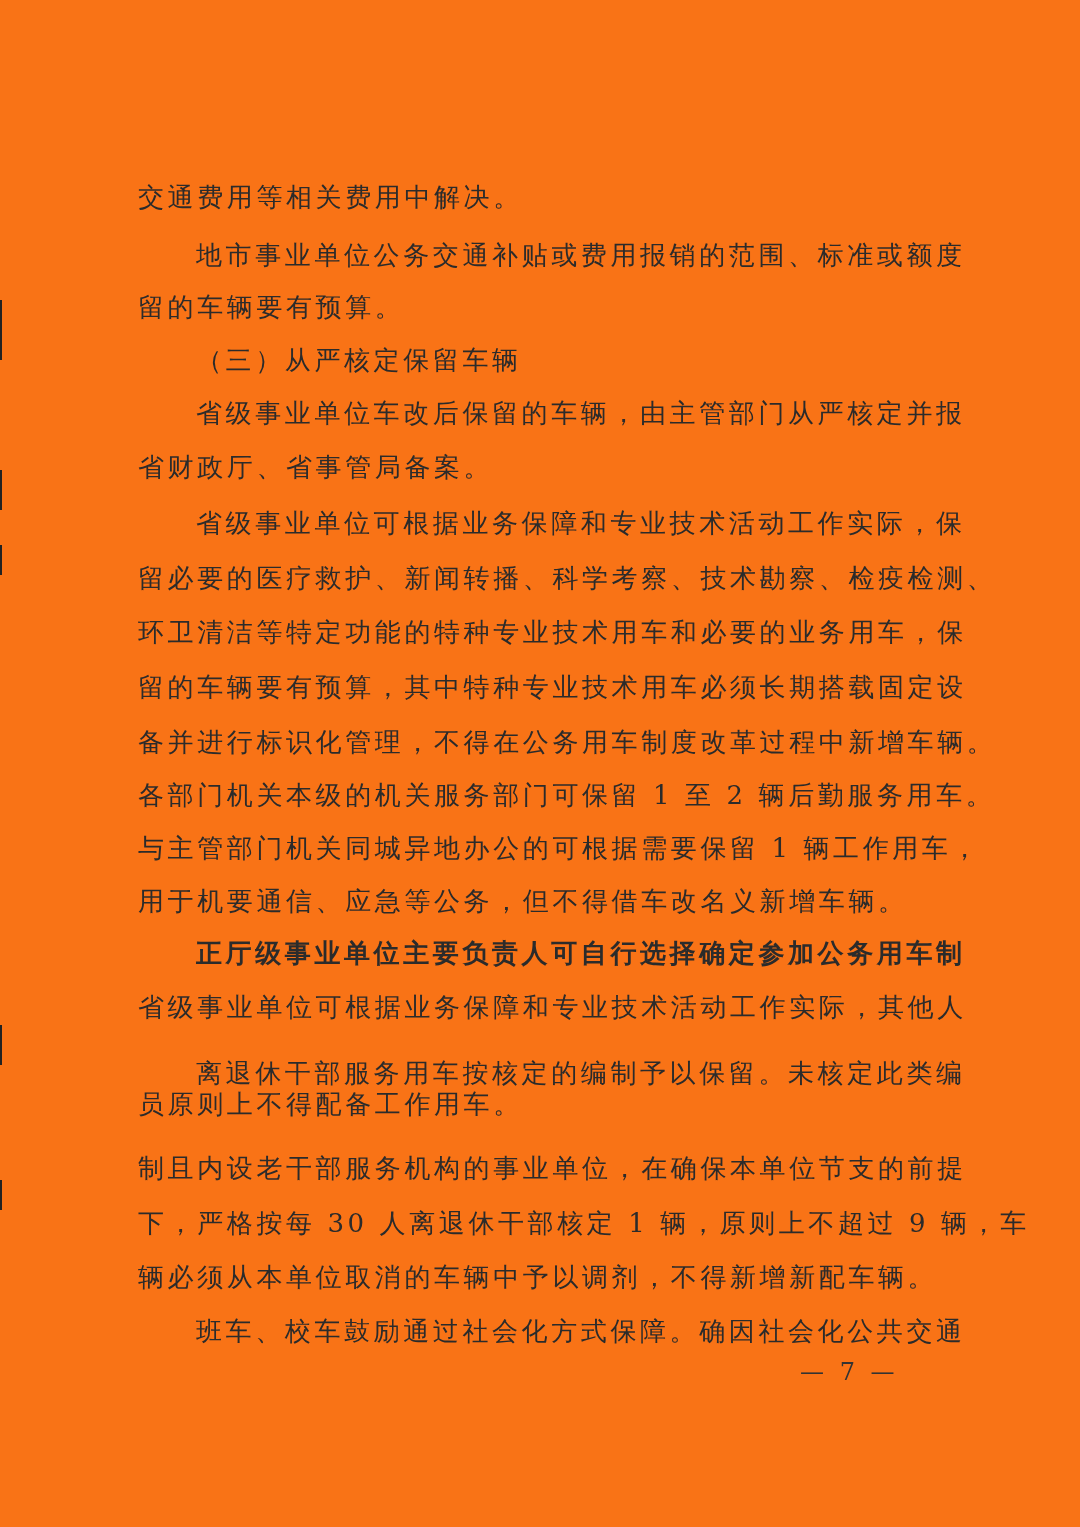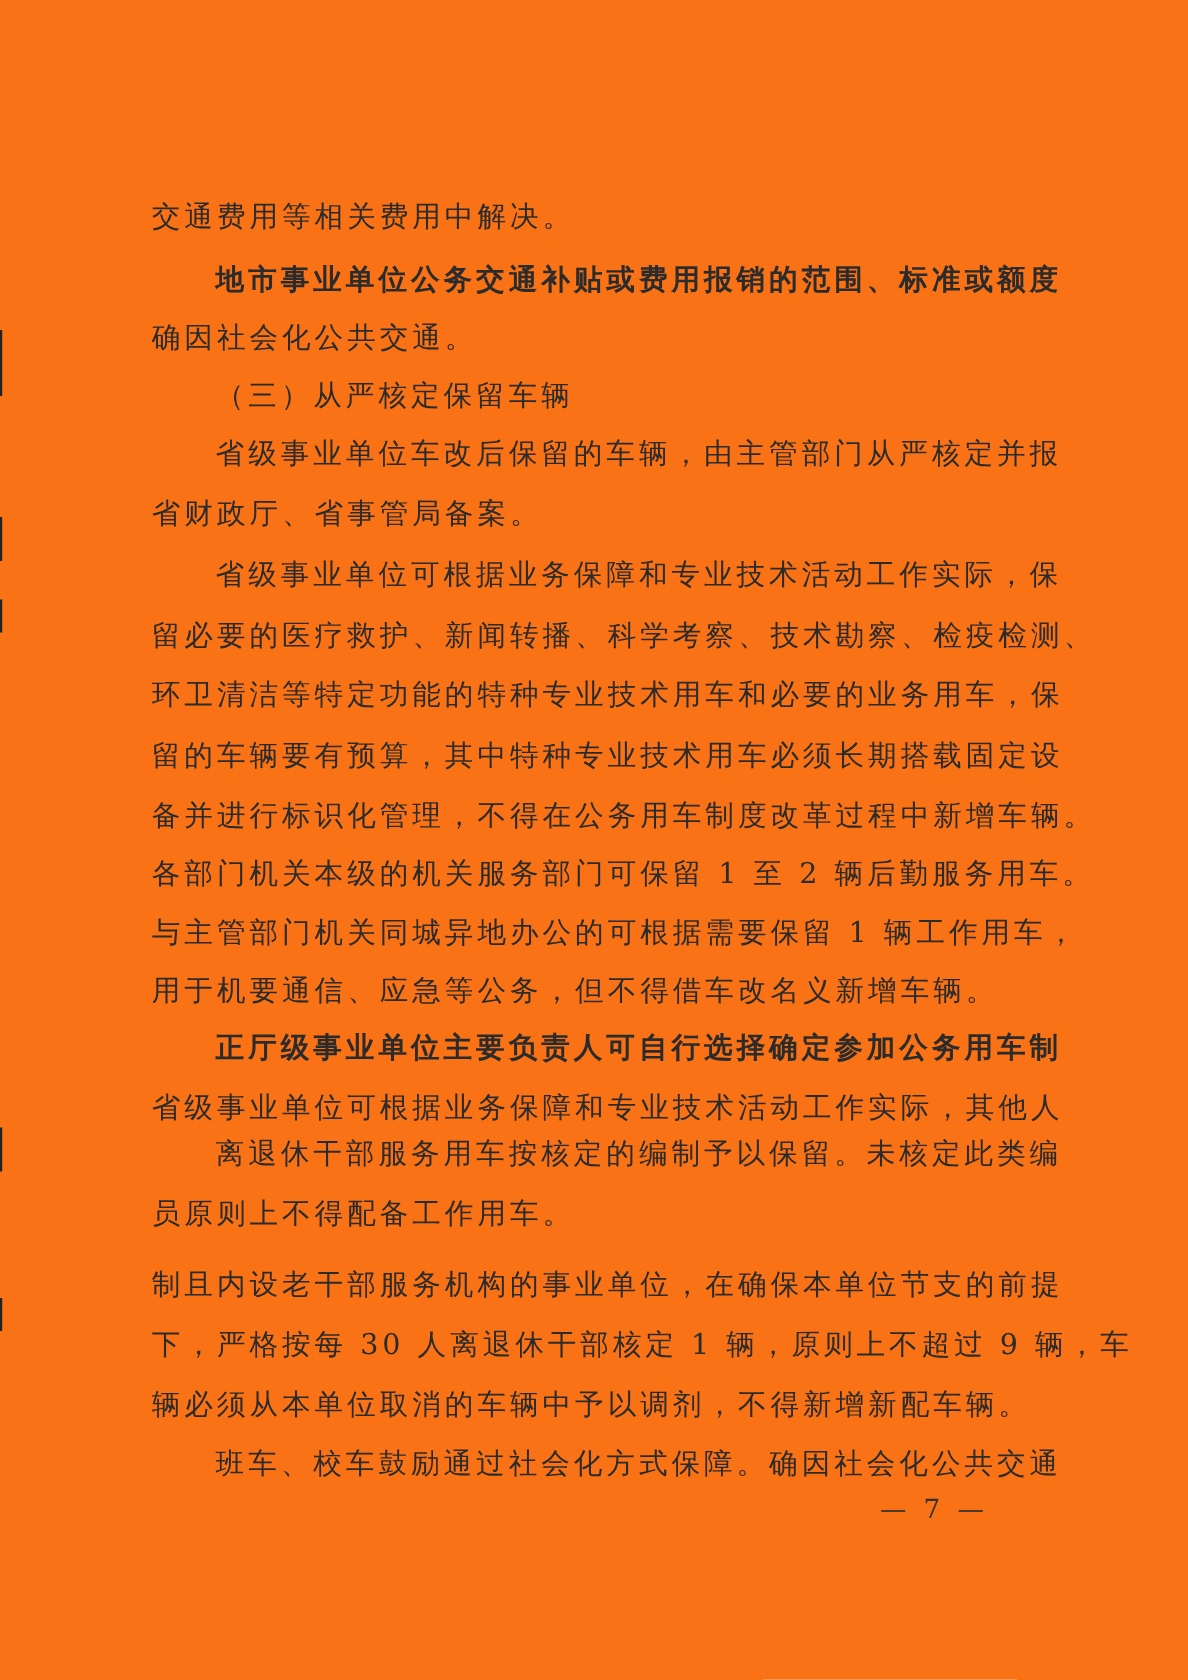--- a/index.html
+++ b/index.html
@@ -55,42 +55,42 @@
 <div class="page">
 
   <div class="scan-edge" style="top:300px;height:60px;"></div>
   <div class="scan-edge" style="top:470px;height:40px;"></div>
   <div class="scan-edge" style="top:545px;height:30px;"></div>
   <div class="scan-edge" style="top:1025px;height:40px;"></div>
   <div class="scan-edge" style="top:1180px;height:30px;"></div>
 
   <div class="line" style="top:182px;">交通费用等相关费用中解决。</div>
 
-  <div class="line indent" style="top:240px;font-weight:bold;">地市事业单位公务交通补贴或费用报销的范围、标准或额度</div>
-  <div class="line" style="top:292px;">确因社会化公共交通。</div>
+  <div class="line indent" style="top:240px;">地市事业单位公务交通补贴或费用报销的范围、标准或额度</div>
+  <div class="line" style="top:292px;">留的车辆要有预算。</div>
 
   <div class="line heading" style="top:345px;">（三）从严核定保留车辆</div>
 
   <div class="line indent" style="top:398px;">省级事业单位车改后保留的车辆，由主管部门从严核定并报</div>
   <div class="line" style="top:452px;">省财政厅、省事管局备案。</div>
 
   <div class="line indent" style="top:508px;">省级事业单位可根据业务保障和专业技术活动工作实际，保</div>
   <div class="line" style="top:563px;">留必要的医疗救护、新闻转播、科学考察、技术勘察、检疫检测、</div>
   <div class="line" style="top:617px;">环卫清洁等特定功能的特种专业技术用车和必要的业务用车，保</div>
   <div class="line" style="top:672px;">留的车辆要有预算，其中特种专业技术用车必须长期搭载固定设</div>
   <div class="line" style="top:727px;">备并进行标识化管理，不得在公务用车制度改革过程中新增车辆。</div>
   <div class="line" style="top:780px;">各部门机关本级的机关服务部门可保留 1 至 2 辆后勤服务用车。</div>
   <div class="line" style="top:833px;">与主管部门机关同城异地办公的可根据需要保留 1 辆工作用车，</div>
   <div class="line" style="top:886px;">用于机要通信、应急等公务，但不得借车改名义新增车辆。</div>
 
   <div class="line indent" style="top:938px;font-weight:bold;">正厅级事业单位主要负责人可自行选择确定参加公务用车制</div>
   <div class="line" style="top:992px;">省级事业单位可根据业务保障和专业技术活动工作实际，其他人</div>
   <div class="line" style="top:1089px;">员原则上不得配备工作用车。</div>
 
-  <div class="line indent" style="top:1034px;">离退休干部服务用车按核定的编制予以保留。未核定此类编</div>
+  <div class="line indent" style="top:1058px;">离退休干部服务用车按核定的编制予以保留。未核定此类编</div>
   <div class="line" style="top:1153px;">制且内设老干部服务机构的事业单位，在确保本单位节支的前提</div>
   <div class="line" style="top:1208px;">下，严格按每 30 人离退休干部核定 1 辆，原则上不超过 9 辆，车</div>
   <div class="line" style="top:1262px;">辆必须从本单位取消的车辆中予以调剂，不得新增新配车辆。</div>
 
   <div class="line indent" style="top:1316px;">班车、校车鼓励通过社会化方式保障。确因社会化公共交通</div>
 
   <div class="page-number">— 7 —</div>
 </div>
 
 </body></html>

